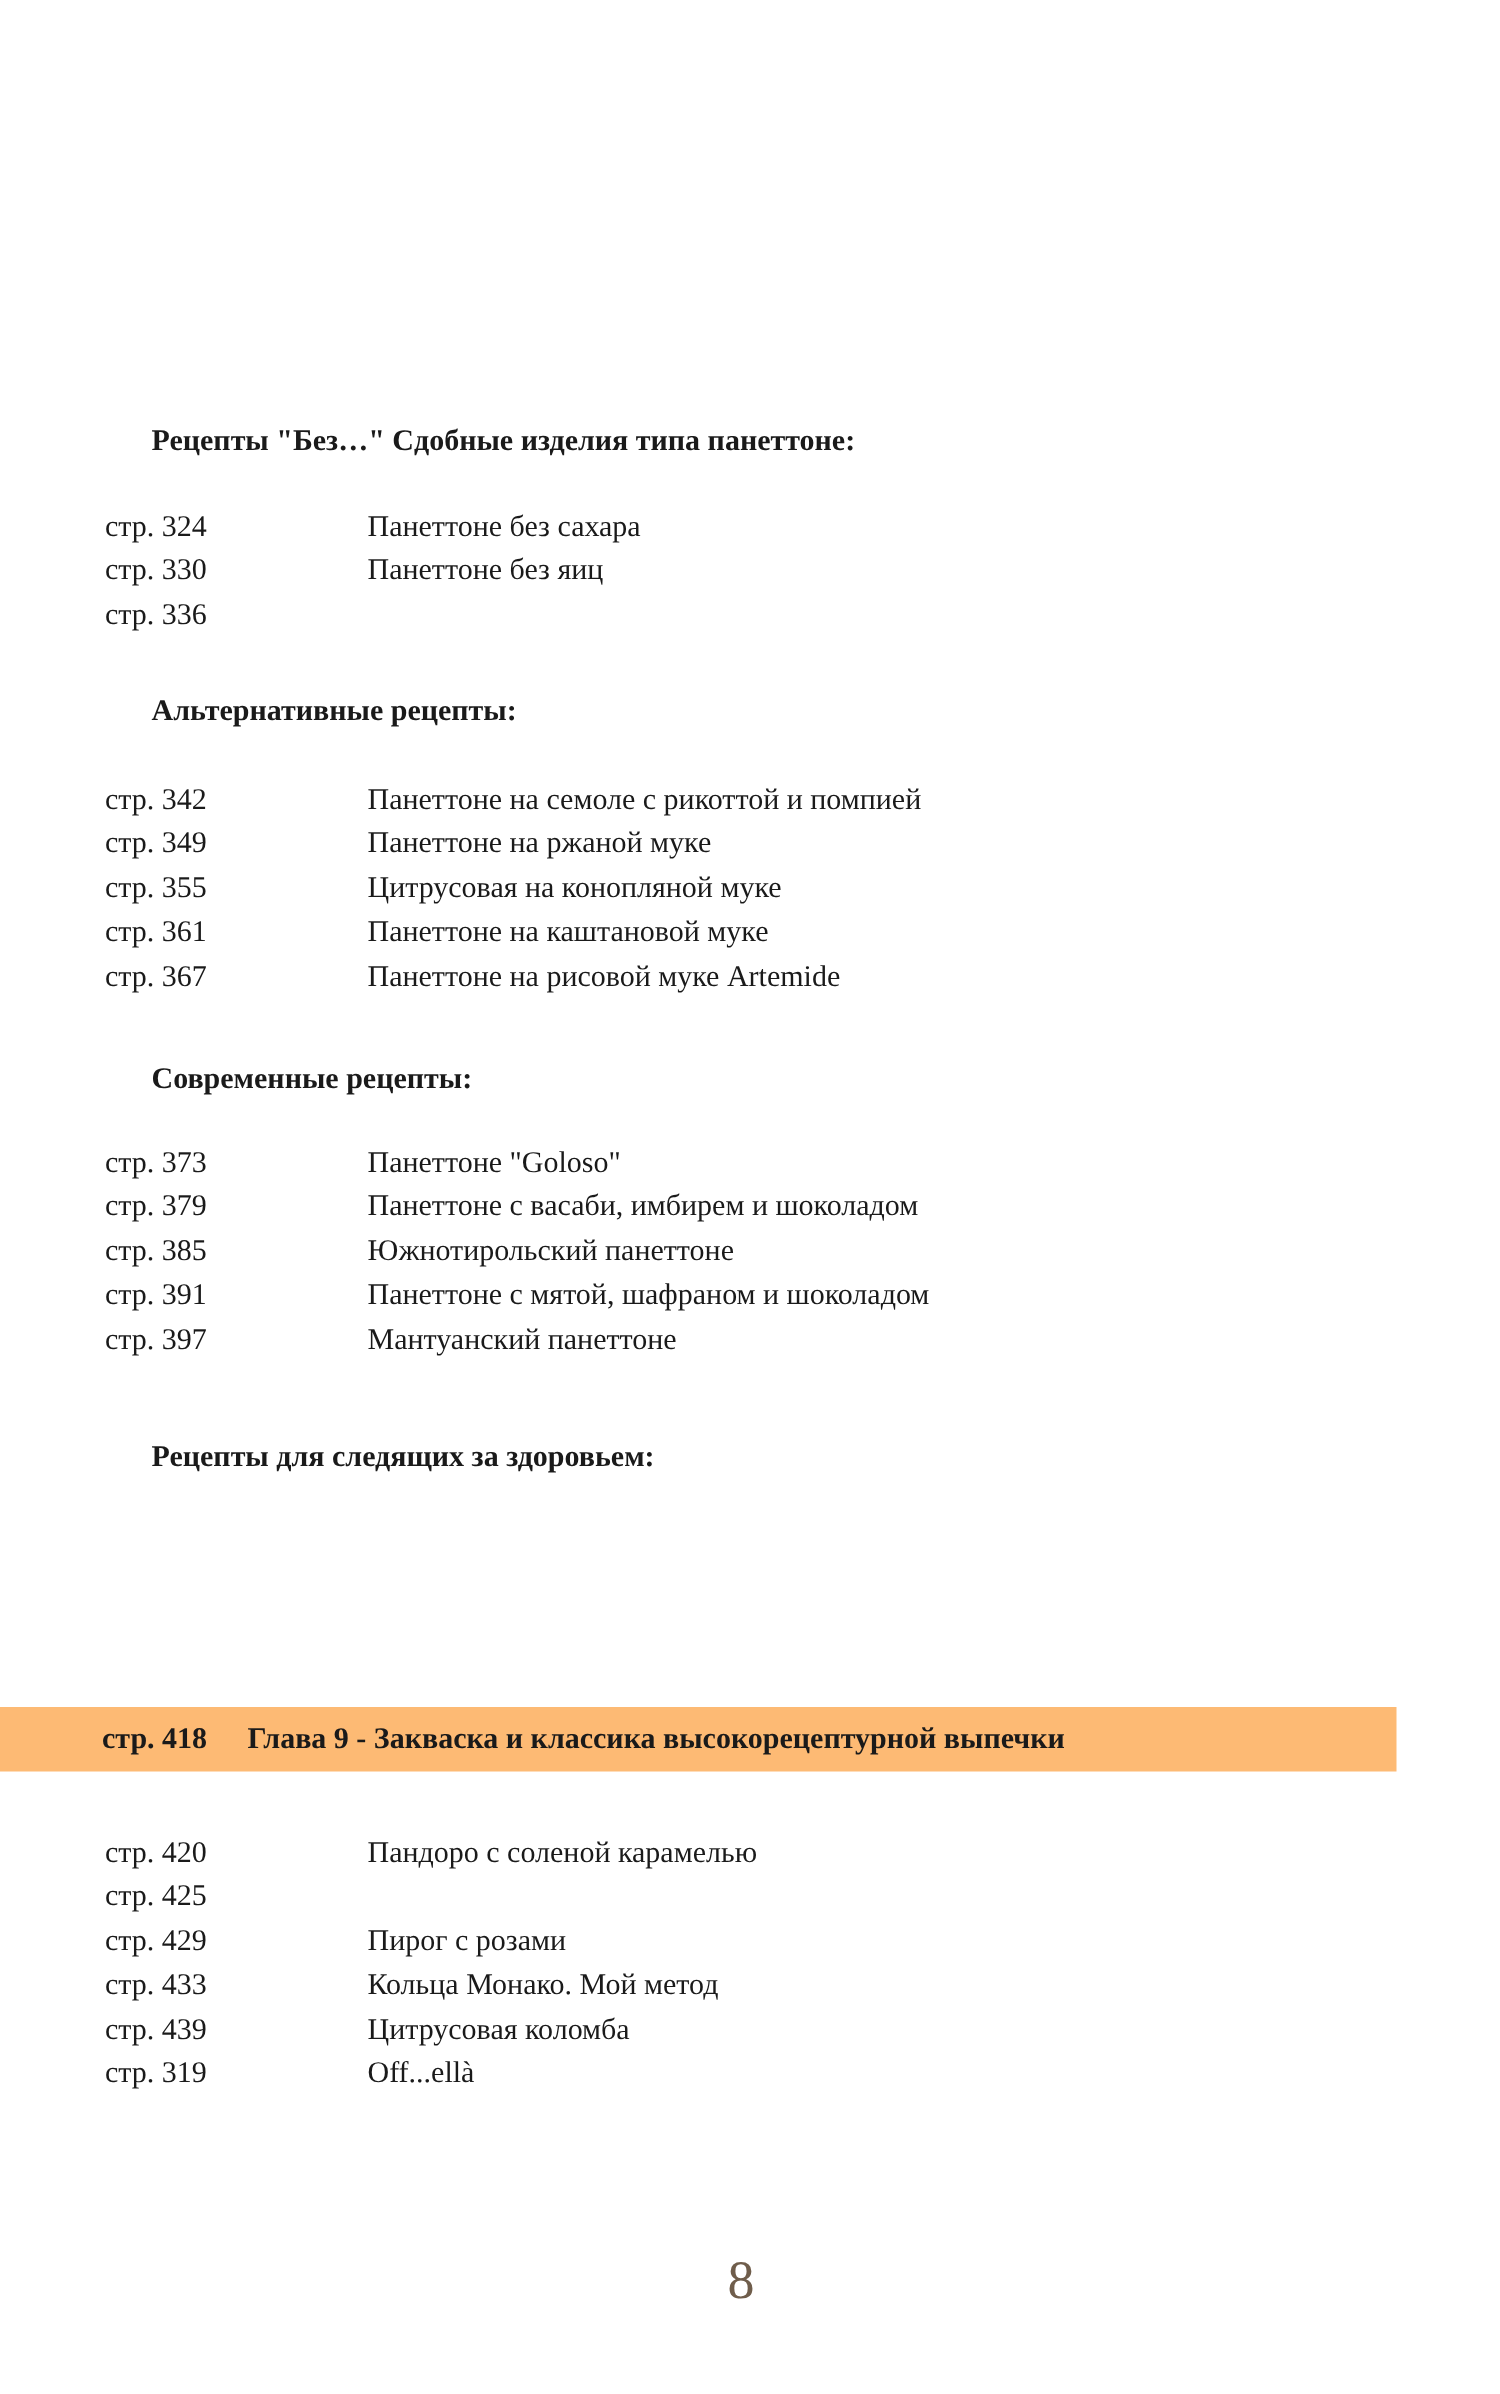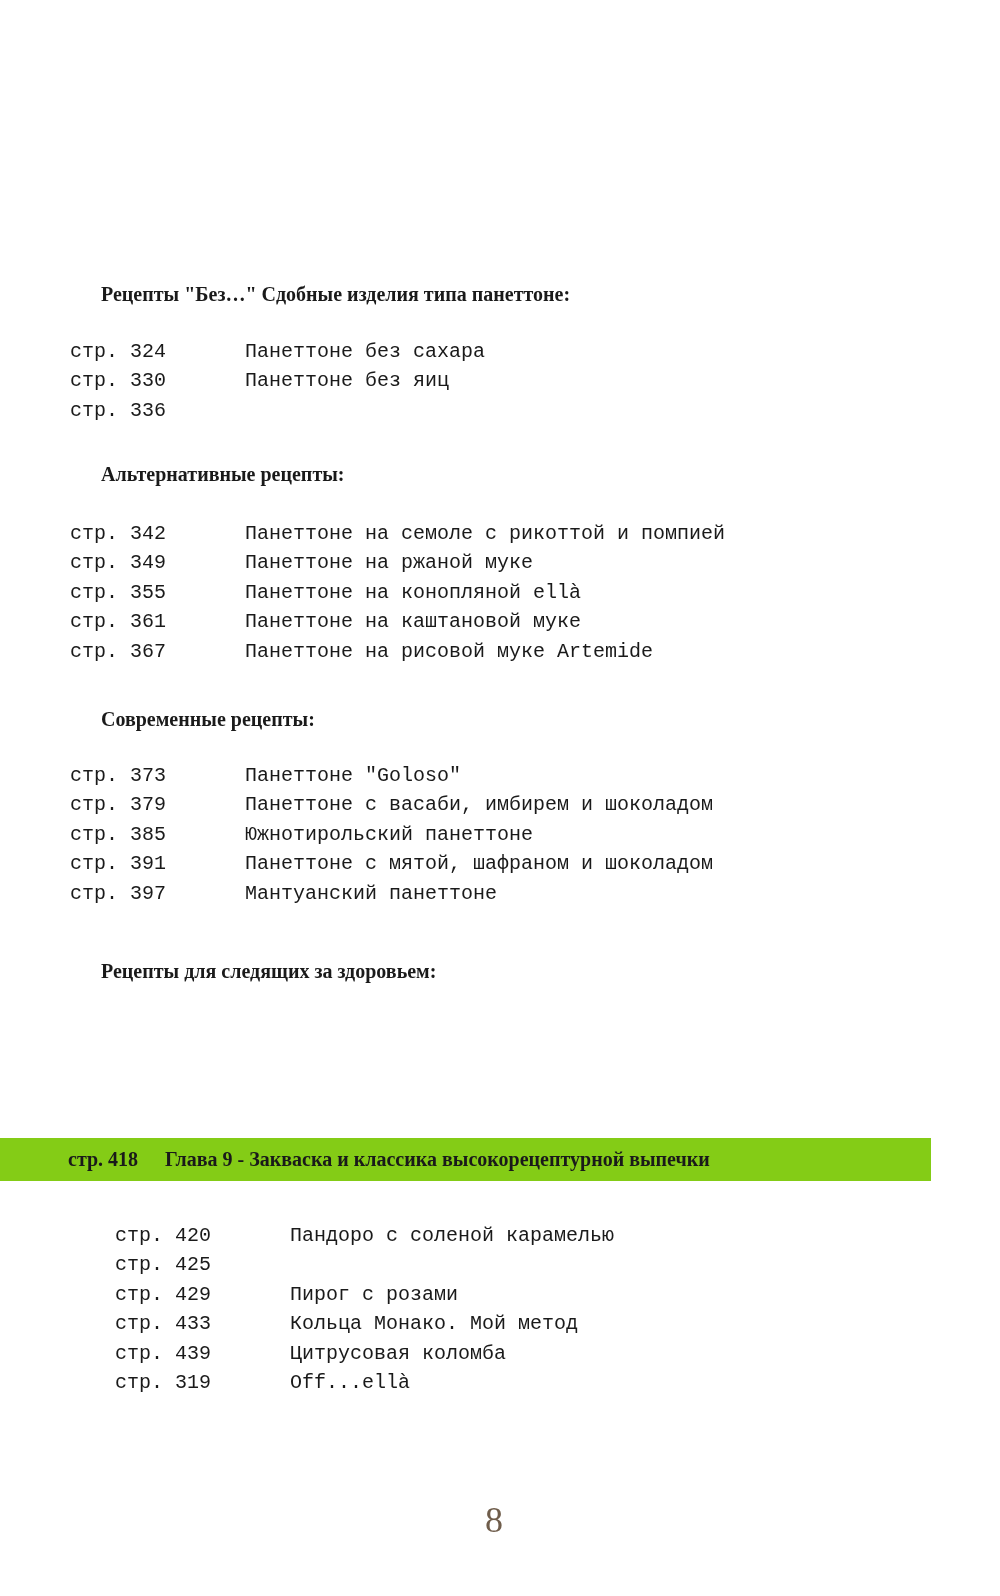--- a/index.html
+++ b/index.html
@@ -22,27 +22,26 @@
     white-space: nowrap;
   }
   .h1 { top: 282px; }
   .h2 { top: 462px; }
   .h3 { top: 707px; }
   .h4 { top: 959px; }
   .toc-rows {
     position: absolute;
     left: 0;
     right: 0;
-    font-family: Liberation Mono, monospace;
   }
   .s1 { top: 337px; }
   .s2 { top: 519px; }
   .s3 { top: 761px; }
   .s4 { top: 1020px; }
-  .s5 { top: 1221px; margin-left: 45px; }
+  .s5 { top: 1221px; }
   .row {
     display: flex;
     font-size: 20px;
     line-height: 29.4px;
     padding-left: 70px;
   }
   .pref {
     flex: none;
     width: 175px;
   }
@@ -102,21 +101,21 @@
     <div class="row">
       <span class="pref">стр. 342</span>
       <span class="title">Панеттоне на семоле с рикоттой и помпией</span>
     </div>
     <div class="row">
       <span class="pref">стр. 349</span>
       <span class="title">Панеттоне на ржаной муке</span>
     </div>
     <div class="row">
       <span class="pref">стр. 355</span>
-      <span class="title">Панеттоне на конопляной ellà</span>
+      <span class="title">Цитрусовая на конопляной муке</span>
     </div>
     <div class="row">
       <span class="pref">стр. 361</span>
       <span class="title">Панеттоне на каштановой муке</span>
     </div>
     <div class="row">
       <span class="pref">стр. 367</span>
       <span class="title">Панеттоне на рисовой муке Artemide</span>
     </div>
   </div>
@@ -140,21 +139,21 @@
       <span class="title">Панеттоне с мятой, шафраном и шоколадом</span>
     </div>
     <div class="row">
       <span class="pref">стр. 397</span>
       <span class="title">Мантуанский панеттоне</span>
     </div>
   </div>
 
   <h2 class="section-heading h4">Рецепты для следящих за здоровьем:</h2>
 
-  <div class="band" style="background: #84cc16;">
+  <div class="band" style="background: #fdba74;">
     <span class="band-pref">стр. 418</span>
     <span class="band-title">Глава 9 - Закваска и классика высокорецептурной выпечки</span>
   </div>
 
   <div class="toc-rows s5">
     <div class="row">
       <span class="pref">стр. 420</span>
       <span class="title">Пандоро с соленой карамелью</span>
     </div>
     <div class="row">

